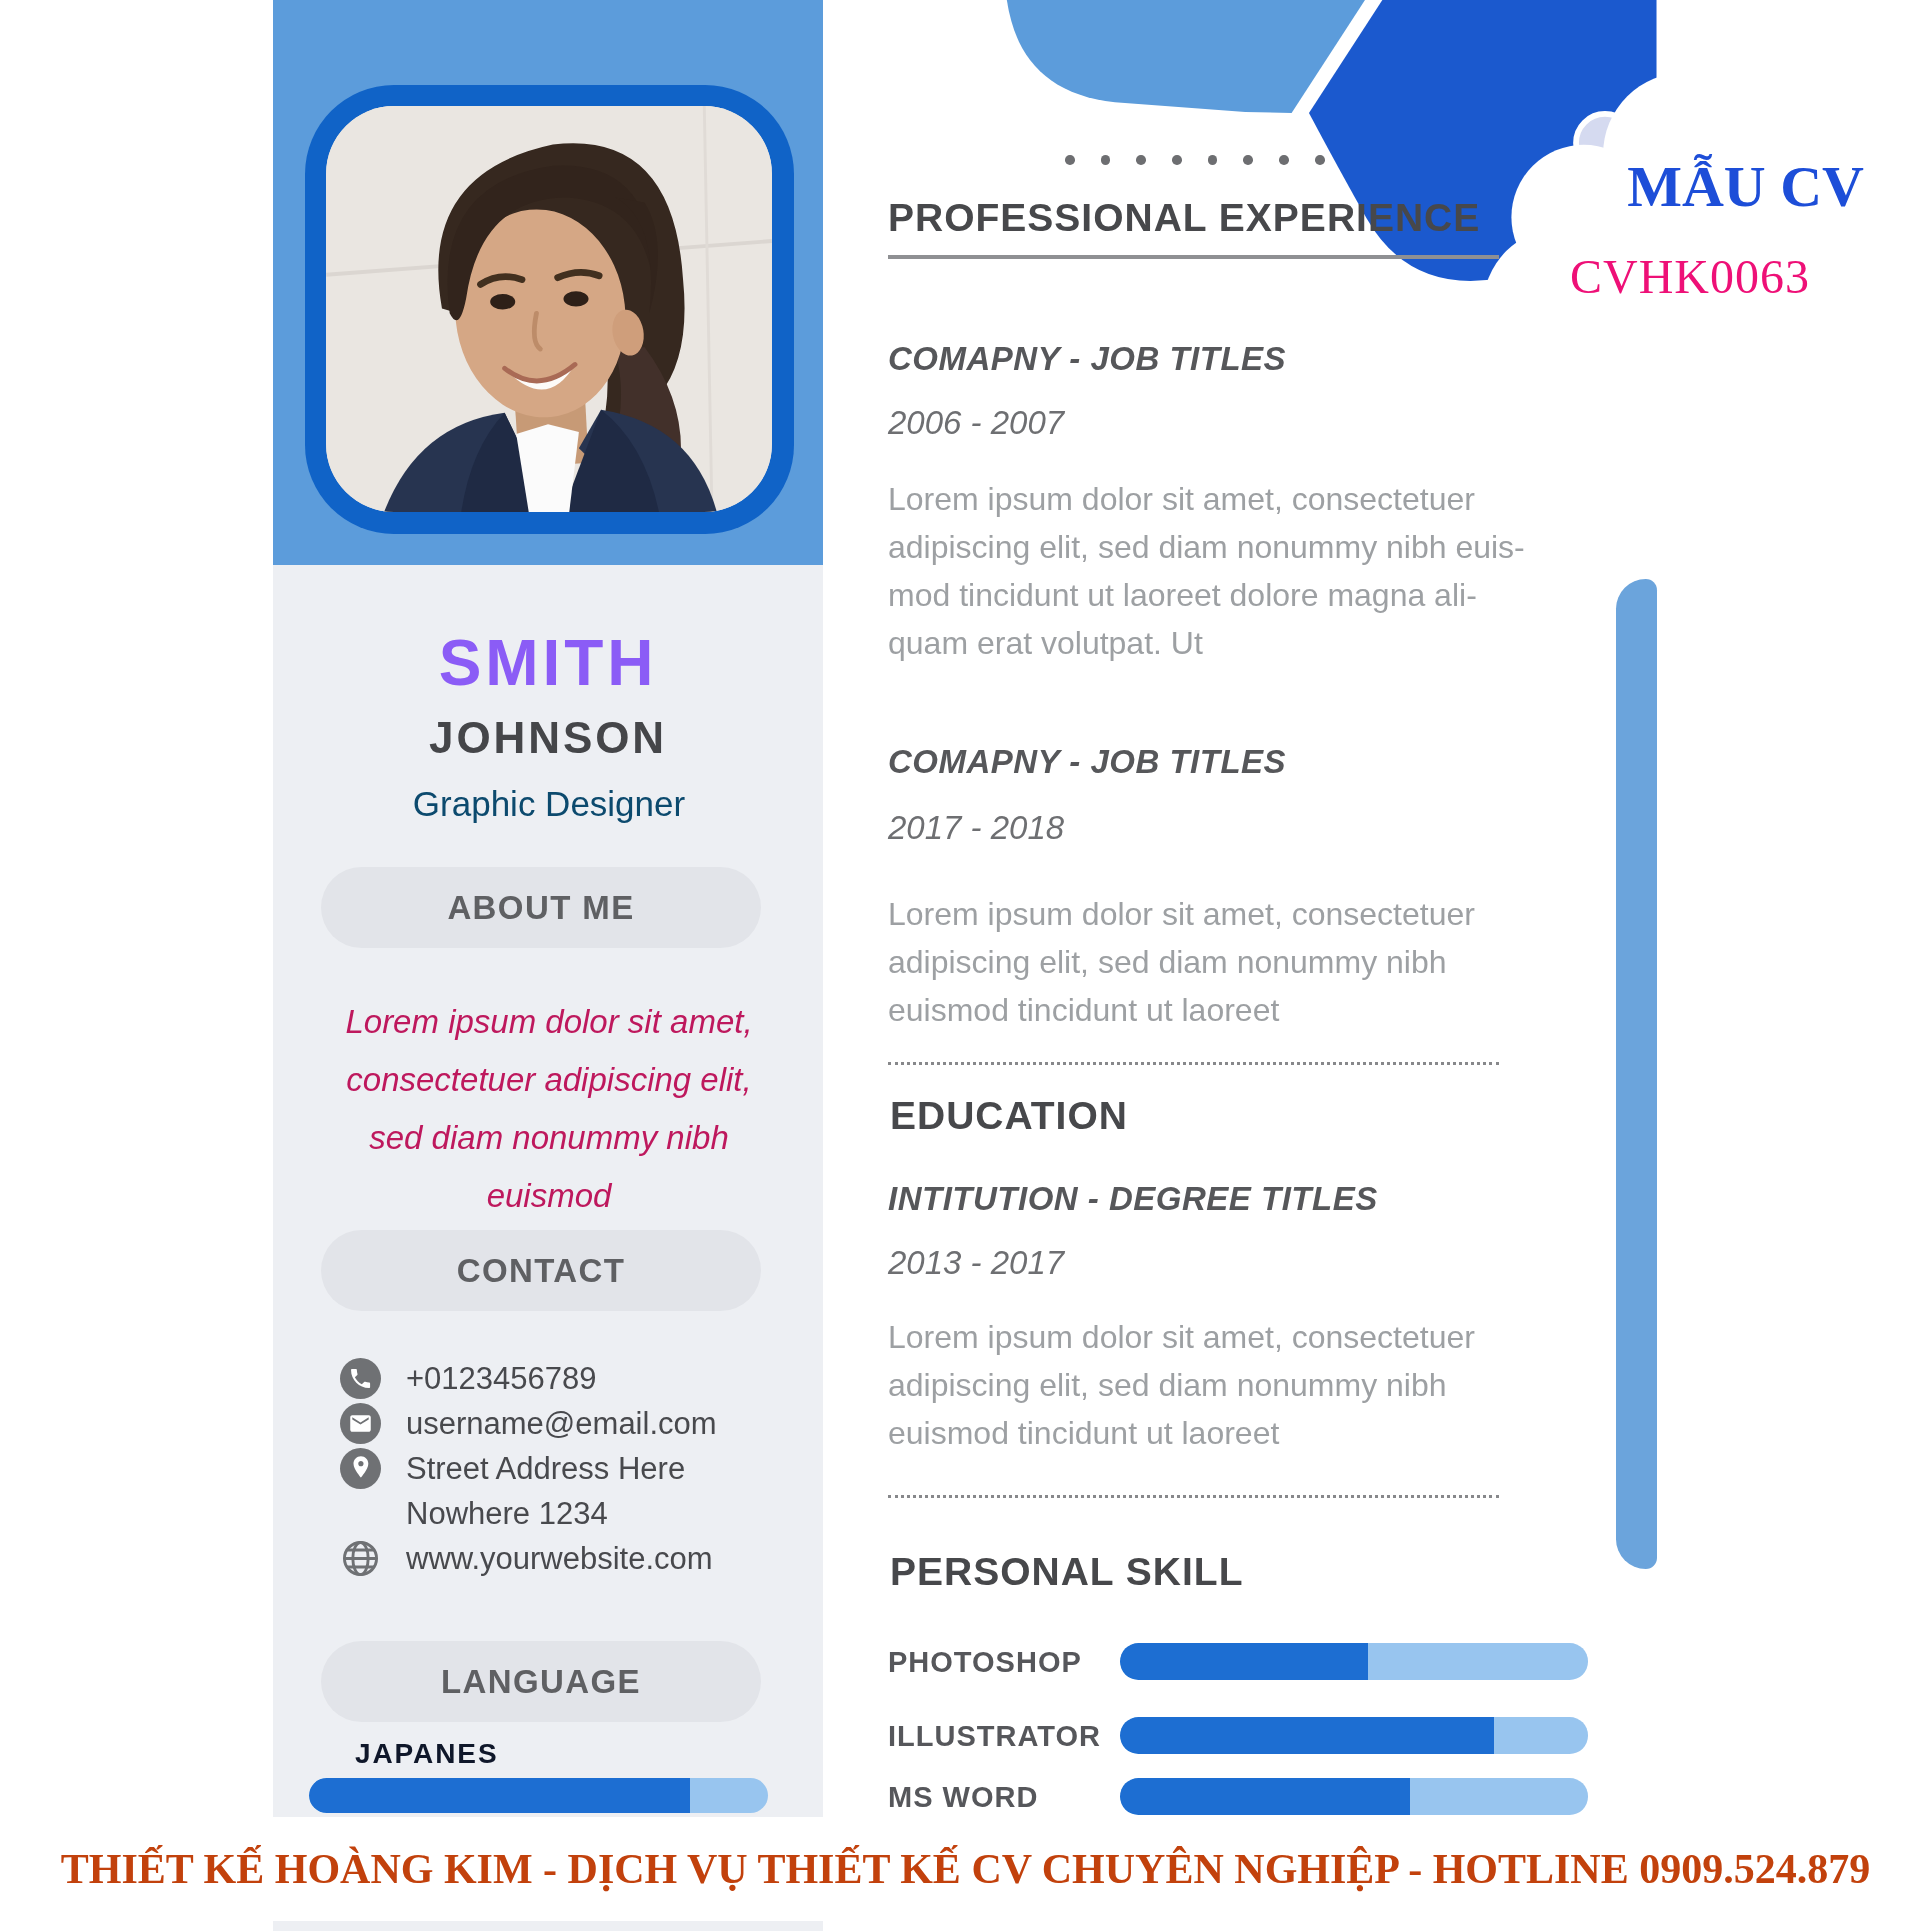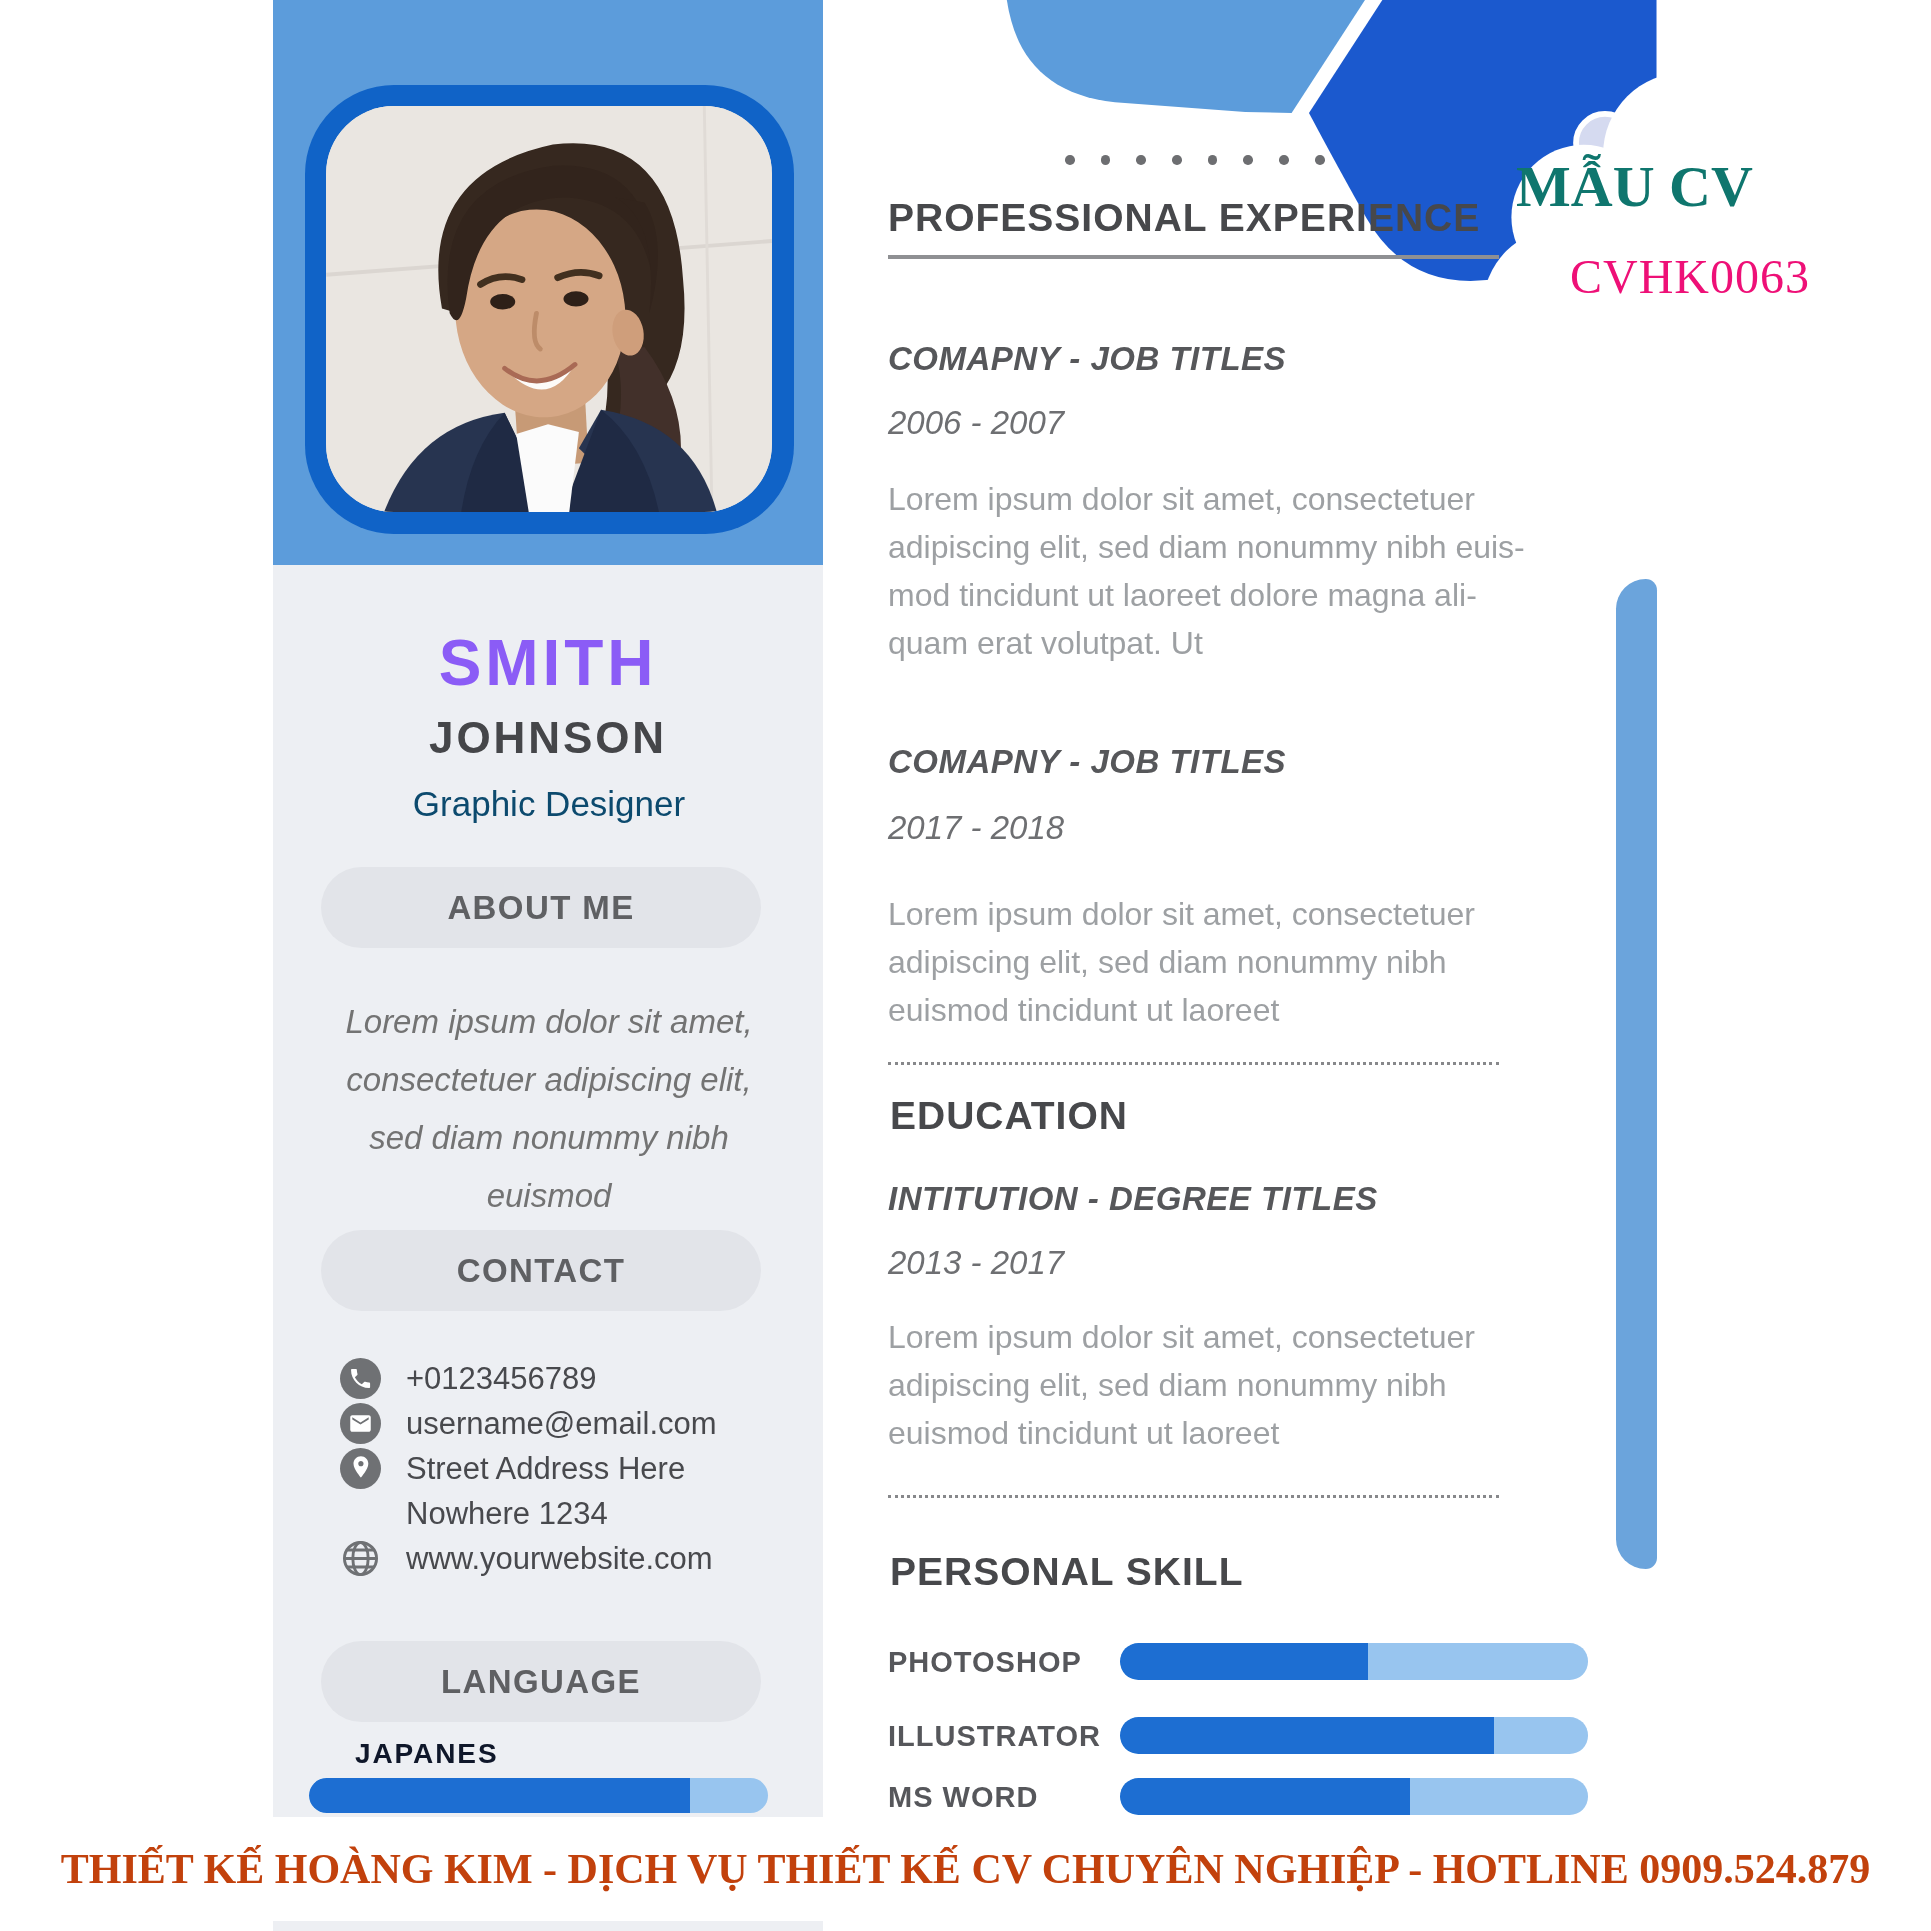--- a/index.html
+++ b/index.html
@@ -20,21 +20,21 @@
   .role{left:273px;top:784px;width:552px;text-align:center;font-size:35px;color:#0c4a6e;}
 
   .pill{left:321px;width:440px;height:81px;border-radius:41px;background:#e2e4e9;
         display:flex;align-items:center;justify-content:center;
         font-size:33px;font-weight:bold;letter-spacing:1.4px;color:#5f6063;text-align:center;}
   .pill-about{top:867px;}
   .pill-contact{top:1230px;}
   .pill-language{top:1641px;}
 
   .about-text{left:290px;top:993px;width:518px;text-align:center;font-style:italic;
-              font-size:33px;line-height:58px;color:#737373;}
+              font-size:33px;line-height:58px;color:#be185d;}
 
   .contact-list{left:340px;top:1356px;width:463px;}
   .contact-row{display:flex;align-items:center;height:45px;}
   .contact-ic{width:41px;height:41px;flex:0 0 41px;margin-right:25px;}
   .contact-txt{font-size:31px;color:#48494d;white-space:nowrap;}
 
   .lang-label{left:355px;top:1738px;font-size:28px;font-weight:bold;letter-spacing:1.9px;color:#0f172a;}
   .bar{position:absolute;background:#98c5ef;border-radius:18.3px;overflow:hidden;}
   .bar-fill{height:100%;background:#1d6ed2;border-radius:18.3px 0 0 18.3px;}
   .lang-bar{left:309px;top:1778px;width:459px;height:35px;}
@@ -55,23 +55,23 @@
 
   .skill-row{position:absolute;left:888px;width:700px;height:37px;}
   .skill-name{position:absolute;left:0;top:2.9px;font-size:29px;font-weight:bold;letter-spacing:1px;color:#56575b;}
   .skill-bar{left:232px;top:0;width:468px;height:37px;}
 
   
   .vbar{left:1616px;top:579px;width:41px;height:990px;background:#6ba4dc;
         border-radius:41px 15.4px 15.4px 41px;}
 
   
-  .badge-title{left:1516px;top:153px;width:348px;text-align:left;
+  .badge-title{left:1516px;top:153px;width:348px;text-align:right;
       font-family:"Liberation Serif","DejaVu Serif",serif;font-weight:bold;
-      font-size:58px;color:#0f766e;}
+      font-size:58px;color:#1d4ed8;}
   .badge-code{left:1516px;top:249px;width:348px;text-align:center;
       font-family:"Liberation Serif","DejaVu Serif",serif;
       font-size:48px;letter-spacing:1px;color:#ee1077;}
 
   
   .banner{left:0;top:1817px;width:1931px;height:104px;background:#ffffff;
           display:flex;align-items:center;justify-content:center;}
   .banner-text{font-family:"Liberation Serif","DejaVu Serif",serif;font-size:42px;
           font-weight:bold;color:#c2410c;white-space:nowrap;letter-spacing:0px;}
 </style>

